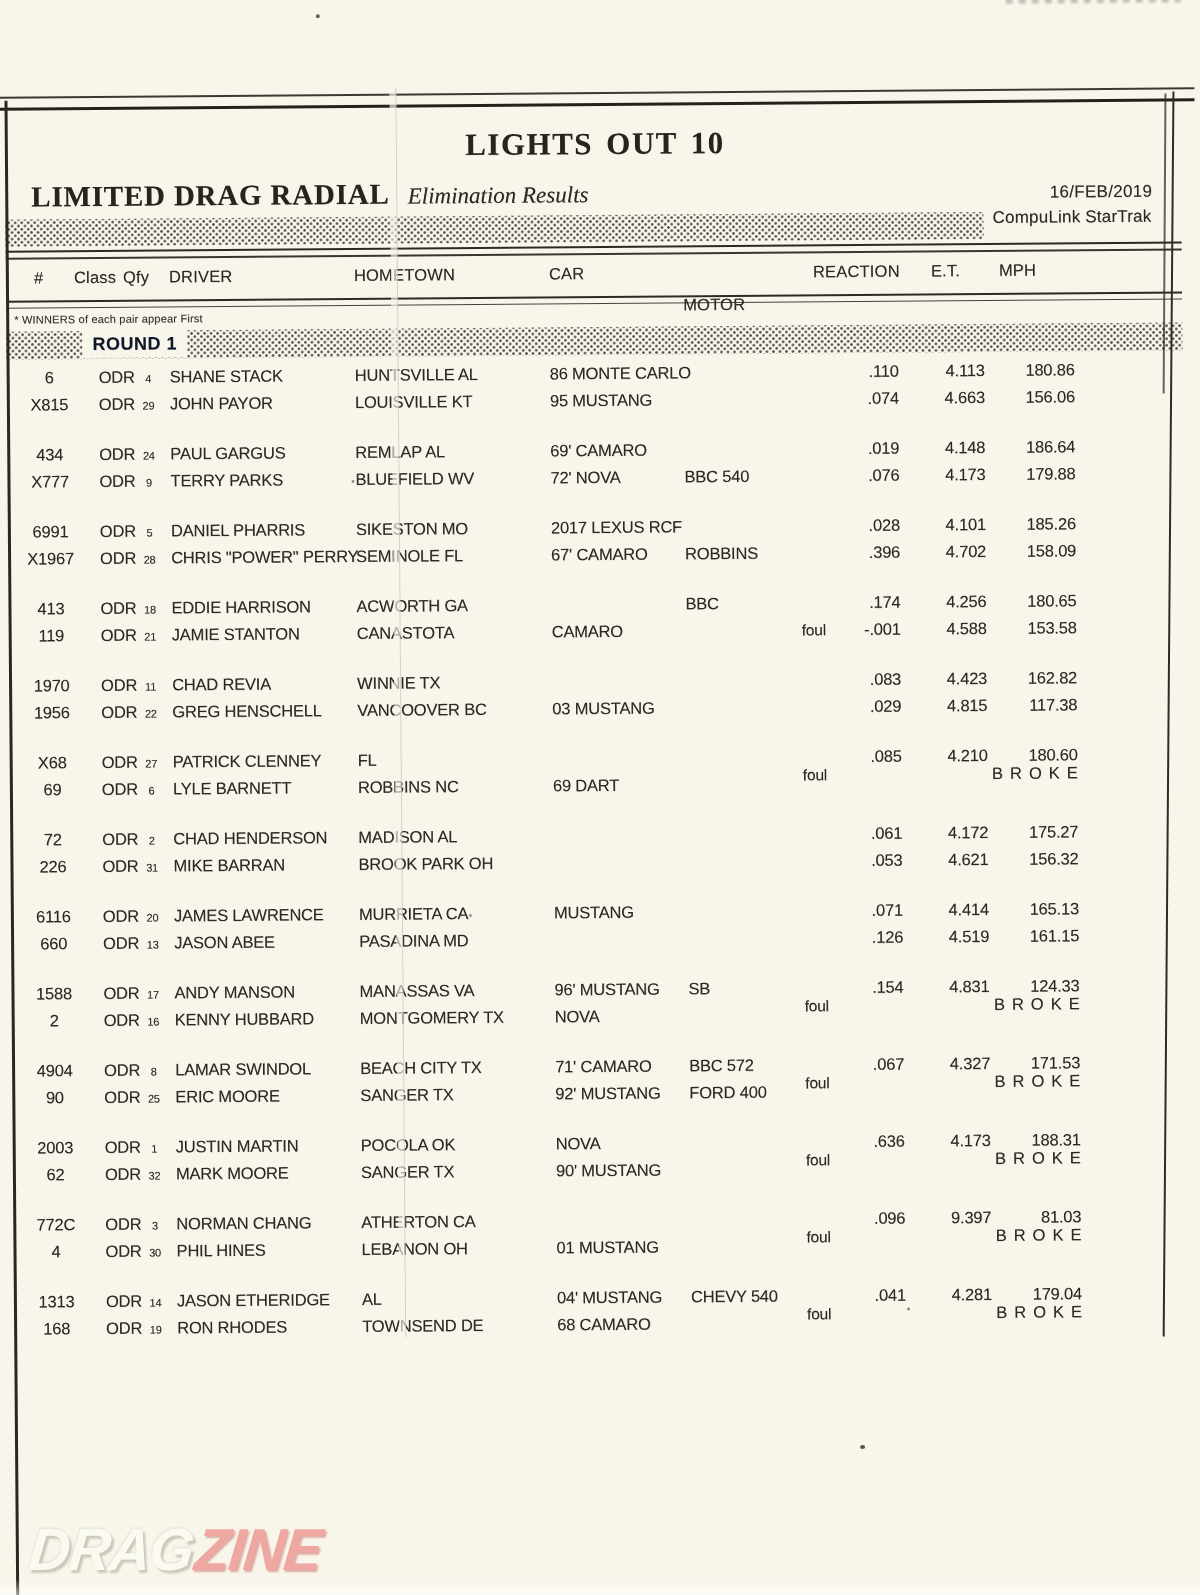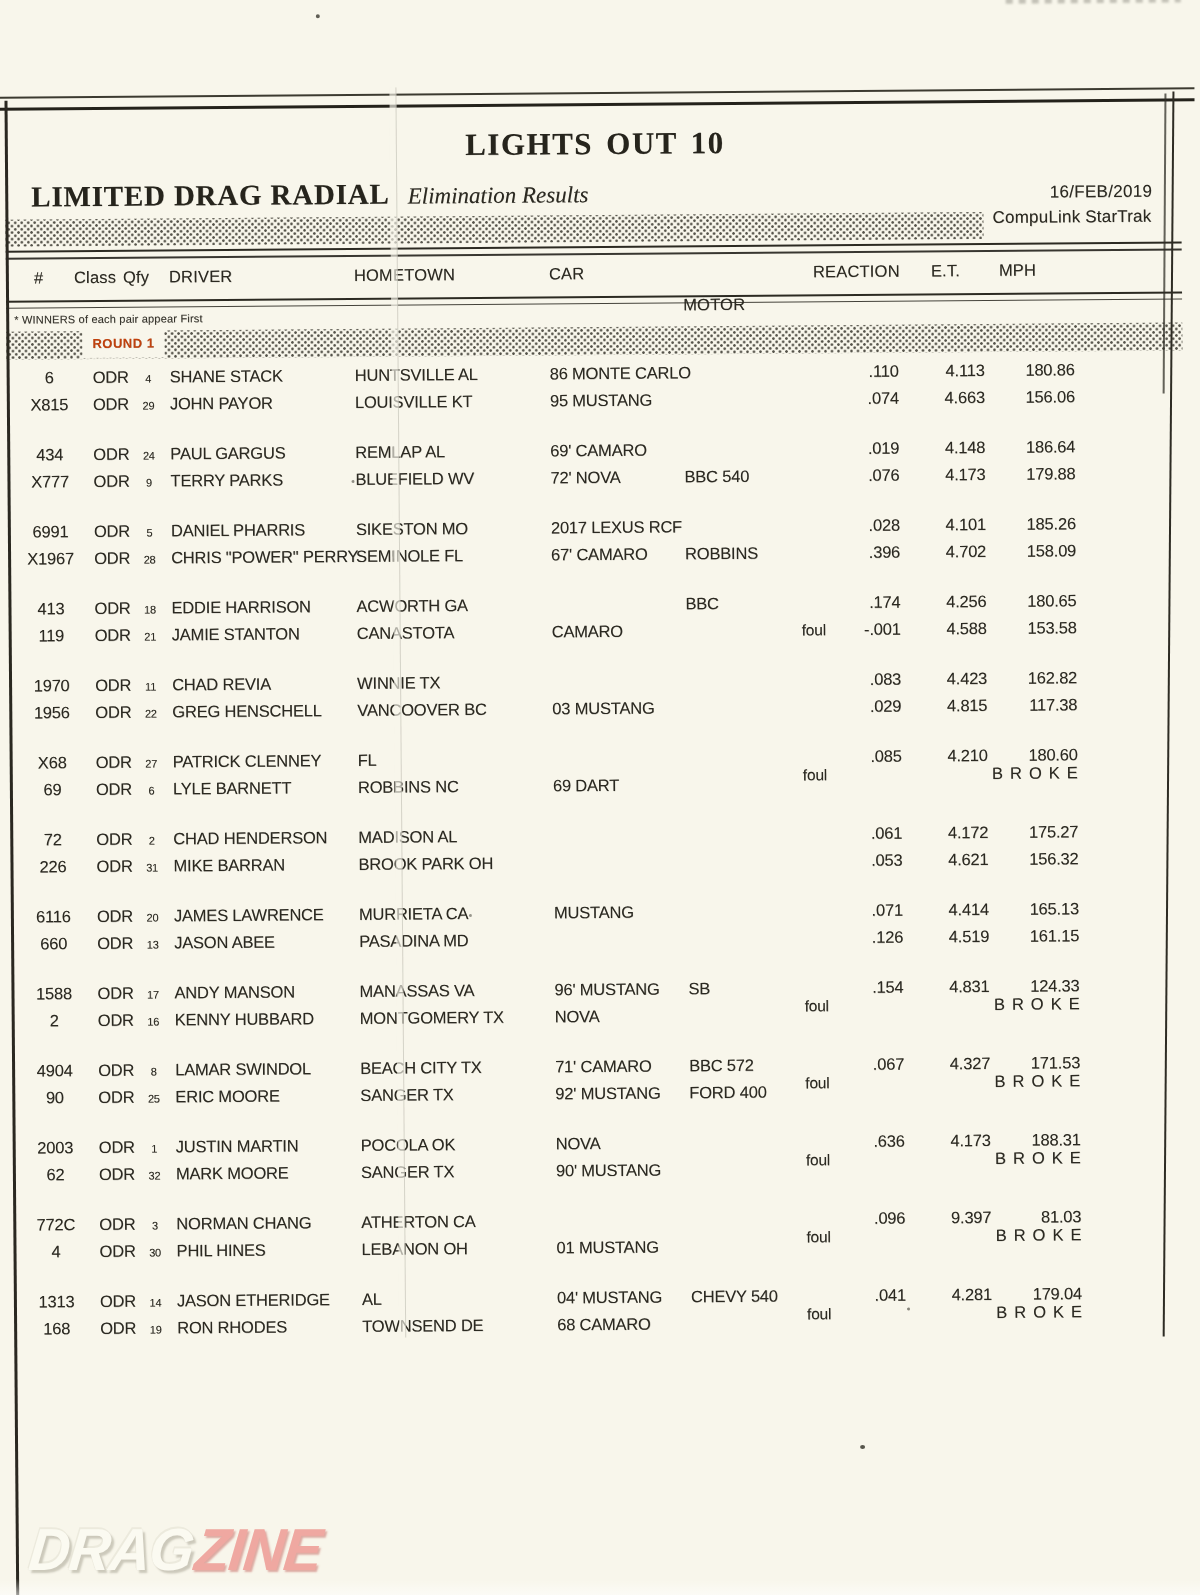--- a/index.html
+++ b/index.html
@@ -73,29 +73,29 @@
   .h-car{padding-left:13px;}
   .h-motor{padding-left:15px;margin-top:32px;}
   .h-reaction{grid-column:8 / span 2;padding-left:30px;}
   .h-et{padding-left:33px;}
   .h-mph{padding-left:15px;}
 
   .winners-note{position:absolute;left:18px;top:309px;font-size:11px;letter-spacing:0.2px;
     color:#34322a;z-index:2;}
   .round-band{position:absolute;left:10px;top:327px;width:1176px;height:28px;z-index:1;}
   .round-label{position:absolute;left:76px;top:-1px;background:#f8f6eb;padding:0 10px;
-    font-weight:bold;font-size:13px;letter-spacing:0.5px;line-height:28px;color:#c2410c;}
+    font-weight:bold;font-size:18px;letter-spacing:0.5px;line-height:28px;color:#0f172a;}
 
   
   .rows{position:absolute;left:0;top:360px;width:1100px;z-index:2;}
   .pair{margin-bottom:23px;}
   .row{height:27px;line-height:27px;font-size:16.5px;letter-spacing:-0.2px;padding-left:15px;}
   .cell{white-space:nowrap;overflow:visible;}
   .c-num{text-align:center;}
-  .c-cls{padding-left:6px;}
+  .c-cls{padding-left:6px;text-align:right;}
   .c-qfy{font-size:11px;text-align:center;line-height:31px;}
   .c-driver{padding-left:8px;}
   .c-home{padding-left:10px;}
   .c-car{padding-left:13px;}
   .c-motor{padding-left:15px;}
   .c-foul{padding-left:16px;font-size:15.5px;}
   .c-react,.c-et,.c-mph{text-align:right;}
   .c-broke{grid-column:10 / span 2;text-align:right;letter-spacing:7px;margin-right:-7px;}
   .up{transform:translateY(-9px);}
 

